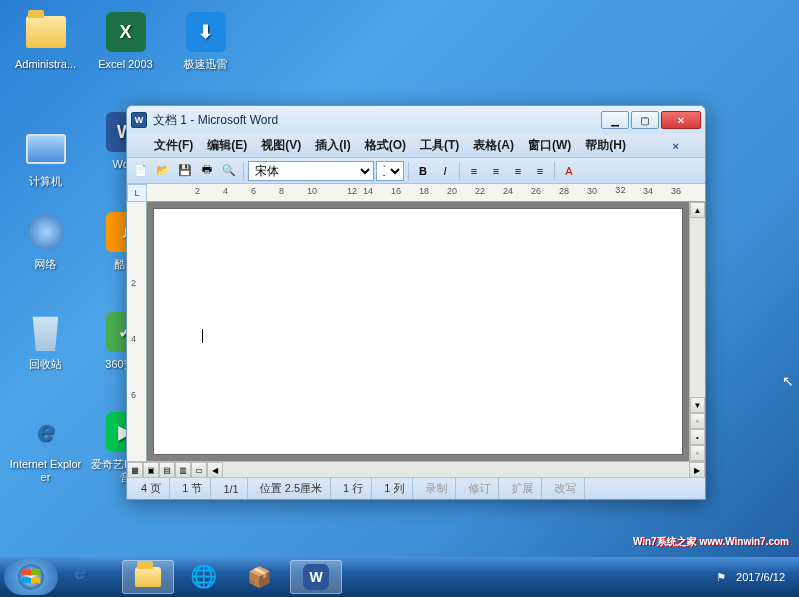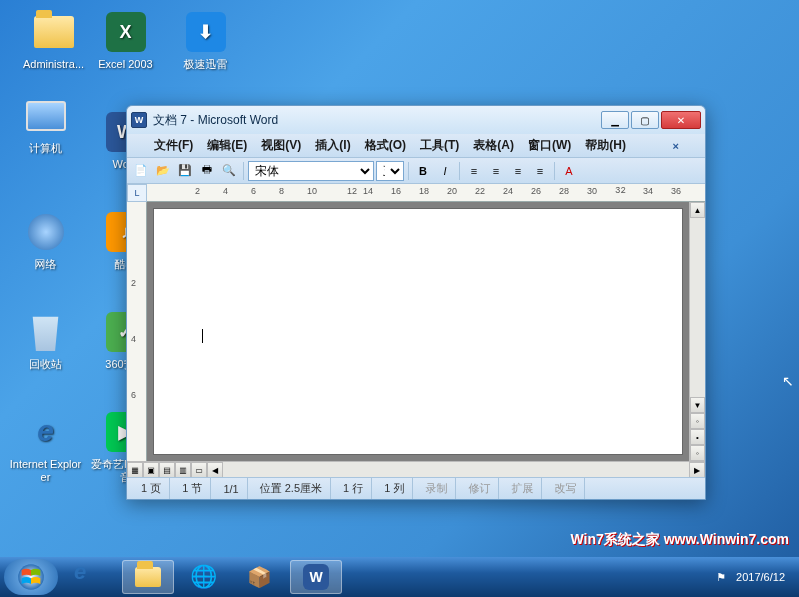--- a/index.html
+++ b/index.html
@@ -54,56 +54,56 @@
 .status .dis { color: #999; }
 
 
 .taskbar { position: absolute; bottom: 0; left: 0; right: 0; height: 40px; background: linear-gradient(#4a90d9,#1e5a9e 40%,#0d3a6e); display: flex; align-items: center; padding: 0 4px; }
 .start { width: 54px; height: 36px; border-radius: 18px; background: radial-gradient(circle,#7db9f0,#2a6eb5); display:flex; align-items:center; justify-content:center; cursor:pointer; margin-right:6px;}
 .start svg { width:28px; height:28px; }
 .tbitem { width: 52px; height: 34px; margin: 0 2px; border-radius: 3px; display:flex; align-items:center; justify-content:center; cursor:pointer; }
 .tbitem.active { background: rgba(255,255,255,.25); border:1px solid rgba(255,255,255,.4);}
 .tray { margin-left: auto; display:flex; align-items:center; gap:10px; padding:0 10px; color:#fff; font-size:11px;}
 
-.watermark { position:absolute; right:10px; bottom:48px; font-size:14px; font-weight:bold; color:#fff; text-shadow:1px 1px 0 #c00;}
+.watermark { position:absolute; right:10px; bottom:48px; font-size:10px; font-weight:bold; color:#fff; text-shadow:1px 1px 0 #c00;}
 .curpos { position:absolute; left:782px; top:373px; font-size:14px; color:#fff;}
 
 
 .ic-folder { width:40px; height:32px; background:linear-gradient(#ffe9a8,#f0c24a); border-radius:3px 3px 2px 2px; position:relative;}
 .ic-folder::before{content:"";position:absolute;top:-6px;left:2px;width:16px;height:8px;background:#f0c24a;border-radius:2px 2px 0 0;}
 .ic-monitor { width:40px; height:30px; background:linear-gradient(#a8d4ff,#4a90d9); border:2px solid #e0e0e0; border-radius:3px;}
 .ic-globe { width:36px; height:36px; background:radial-gradient(circle,#a8d4ff,#2a6eb5); border-radius:50%;}
 .ic-bin { width:32px; height:38px; background:linear-gradient(#d4e8f7,#a8c4e0); clip-path:polygon(10% 10%,90% 10%,80% 100%,20% 100%); border-radius:2px;}
 .ic-ie { width:36px; height:36px; color:#2a6eb5; font-size:30px; font-style:italic; font-weight:bold;}
 .ic-box { width:40px; height:40px; border-radius:6px; display:flex; align-items:center; justify-content:center; font-size:18px; font-weight:bold; color:#fff;}
 </style>
 </head>
 <body>
 
 <div class="desktop">
 
-<div class="dicon" style="left: 16px; top: 8px;">
+<div class="dicon" style="left: 8px; top: 8px;">
       <div class="ibox">
         <div class="ic-folder"></div>
       </div>
       <span class="lbl">Administra...</span>
     </div>
     <div class="dicon" style="left: 88px; top: 8px;">
       <div class="ibox">
         <div class="ic-box" style="background:#1e7145">X</div>
       </div>
       <span class="lbl">Excel 2003</span>
     </div>
     <div class="dicon" style="left: 168px; top: 8px;">
       <div class="ibox">
         <div class="ic-box" style="background:#1e88e5">⬇</div>
       </div>
       <span class="lbl">极速迅雷</span>
     </div>
-    <div class="dicon" style="left: 8px; top: 92px;">
+    <div class="dicon" style="left: 8px; top: 125px;">
       <div class="ibox">
         <div class="ic-monitor"></div>
       </div>
       <span class="lbl">计算机</span>
     </div>
     <div class="dicon" style="left: 88px; top: 108px;">
       <div class="ibox">
         <div class="ic-box" style="background:#2b579a">W</div>
       </div>
       <span class="lbl">Word </span>
@@ -142,21 +142,21 @@
       <div class="ibox">
         <div class="ic-box" style="background:#00c853">▶</div>
       </div>
       <span class="lbl">爱奇艺PPS 影音</span>
     </div>
   </div>
 
 <div class="win">
   <div class="titlebar">
     <div class="wico">W</div>
-    <div class="ttxt">文档 7 - Microsoft Word</div>
+    <div class="ttxt">文档 1 - Microsoft Word</div>
     <div class="winbtns">
       <div class="winbtn min">▁</div>
       <div class="winbtn max">▢</div>
       <div class="winbtn close">✕</div>
     </div>
   </div>
 
   <div class="menubar">
 
   <span>文件(F)</span>
@@ -244,21 +244,21 @@
     <div class="viewbtn">▣</div>
     <div class="viewbtn">▤</div>
     <div class="viewbtn">▥</div>
     <div class="viewbtn">▭</div>
     <div class="viewbtn">◀</div>
     <div class="htrack"></div>
     <div class="viewbtn">▶</div>
   </div>
 
   <div class="status">
-    <div class="cell">1 页</div>
+    <div class="cell">4 页</div>
     <div class="cell">1 节</div>
     <div class="cell">1/1</div>
     <div class="cell">位置 2.5厘米</div>
     <div class="cell">1 行</div>
     <div class="cell">1 列</div>
     <div class="cell dis">录制</div>
     <div class="cell dis">修订</div>
     <div class="cell dis">扩展</div>
     <div class="cell dis">改写</div>
   </div>

